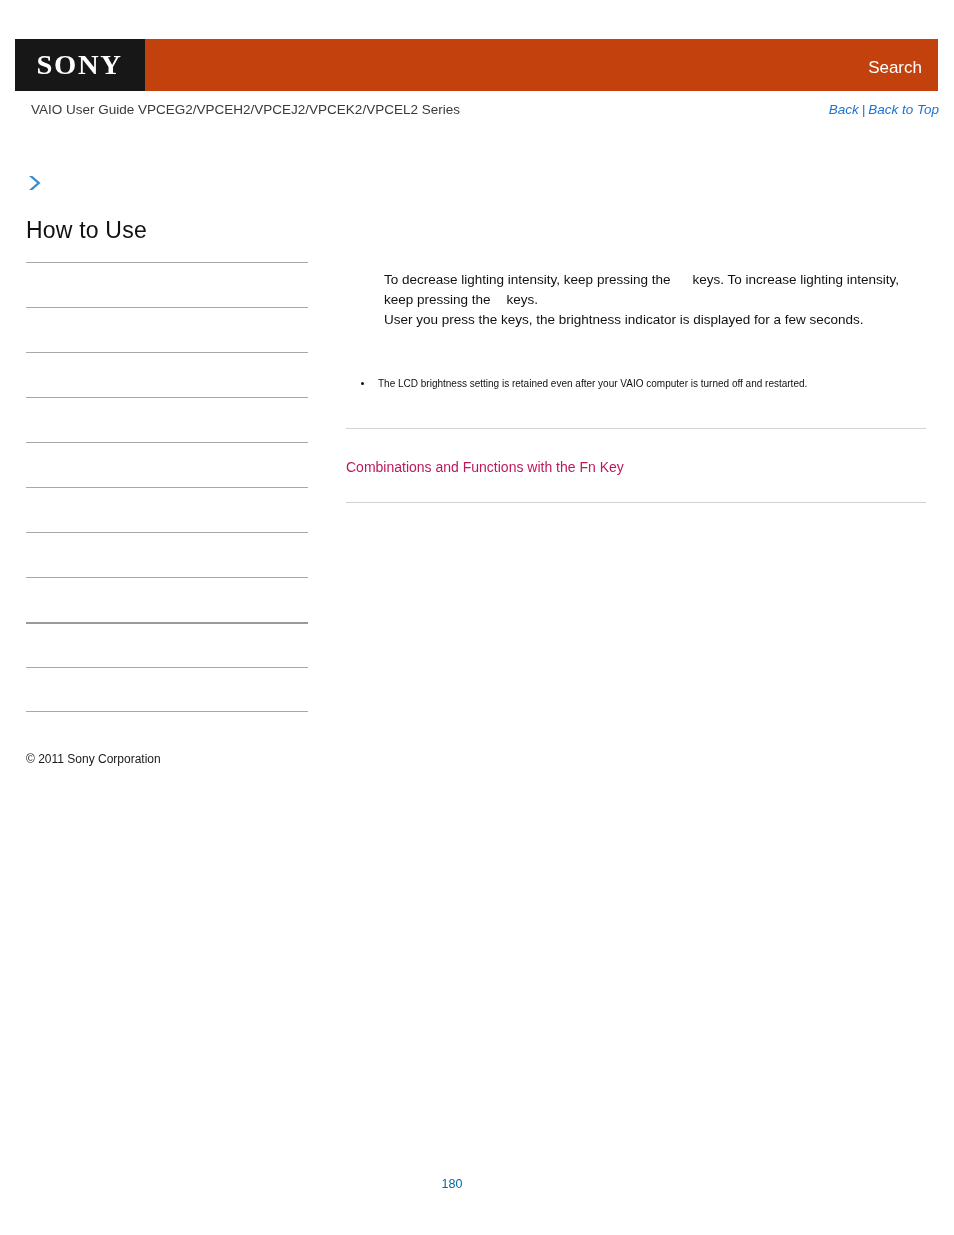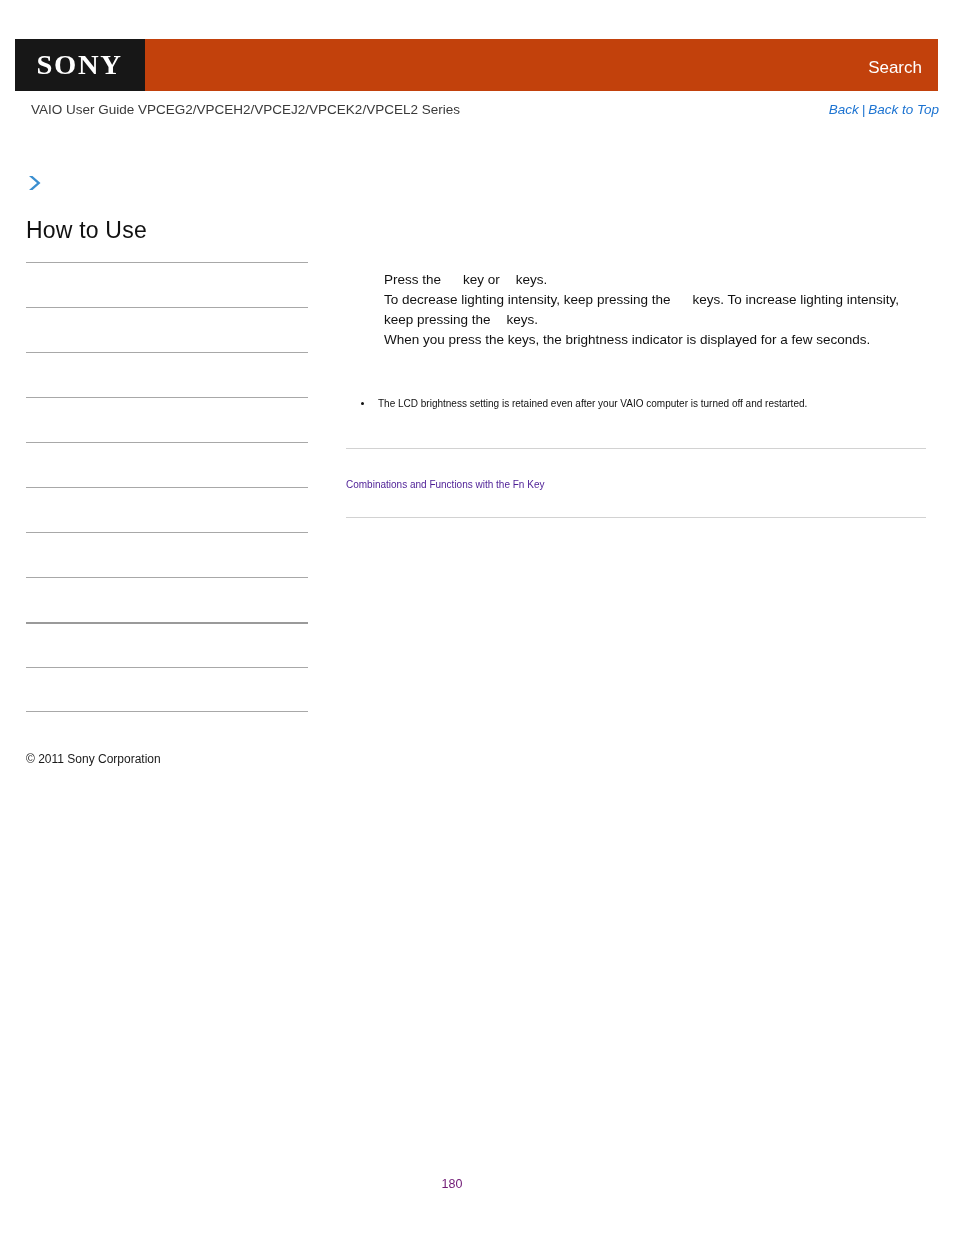--- a/index.html
+++ b/index.html
@@ -190,36 +190,36 @@
   .content-rule {
     border: none;
     border-top: 1px solid #d2d2d2;
     margin: 0;
     height: 0;
   }
   .rule-top { margin-top: 34px; }
   .related-link {
     display: block;
     margin-top: 30px;
-    font-size: 10px;
-    color: #4c1d95;
+    font-size: 14px;
+    color: #be185d;
     text-decoration: none;
     cursor: pointer;
   }
   .rule-bottom { margin-top: 27px; }
 
   
   .page-number {
     position: absolute;
     left: 0;
     top: 1177px;
     width: 904px;
     text-align: center;
     font-size: 12.5px;
-    color: #701a75;
+    color: #0369a1;
   }
 </style>
 </head>
 <body>
 
 <div class="topbar">
   <div class="logo-block">
     <span class="sony-logo">SONY</span>
   </div>
   <div class="search-link">Search</div>
@@ -256,26 +256,23 @@
   </ul>
 
   <div class="copyright">© 2011 Sony Corporation</div>
 </div>
 
 <div class="content">
 
 
   <div class="steps">
     <div class="step-line">
-      <span>Press the</span><span class="keygap"></span><span>key or</span><span class="keygap-sm"></span><span>keys.</span>
-    </div>
-    <div class="step-line">
       <span>To decrease lighting intensity, keep pressing the</span><span class="keygap"></span><span>keys. To increase lighting intensity, keep pressing the</span><span class="keygap-sm"></span><span>keys.</span>
     </div>
-    <div class="step-line">When you press the keys, the brightness indicator is displayed for a few seconds.</div>
+    <div class="step-line">User you press the keys, the brightness indicator is displayed for a few seconds.</div>
   </div>
 
   <ul class="note-list">
     <li>The LCD brightness setting is retained even after your VAIO computer is turned off and restarted.</li>
   </ul>
 
   <hr class="content-rule rule-top">
 
   <a class="related-link">Combinations and Functions with the Fn Key</a>
 

